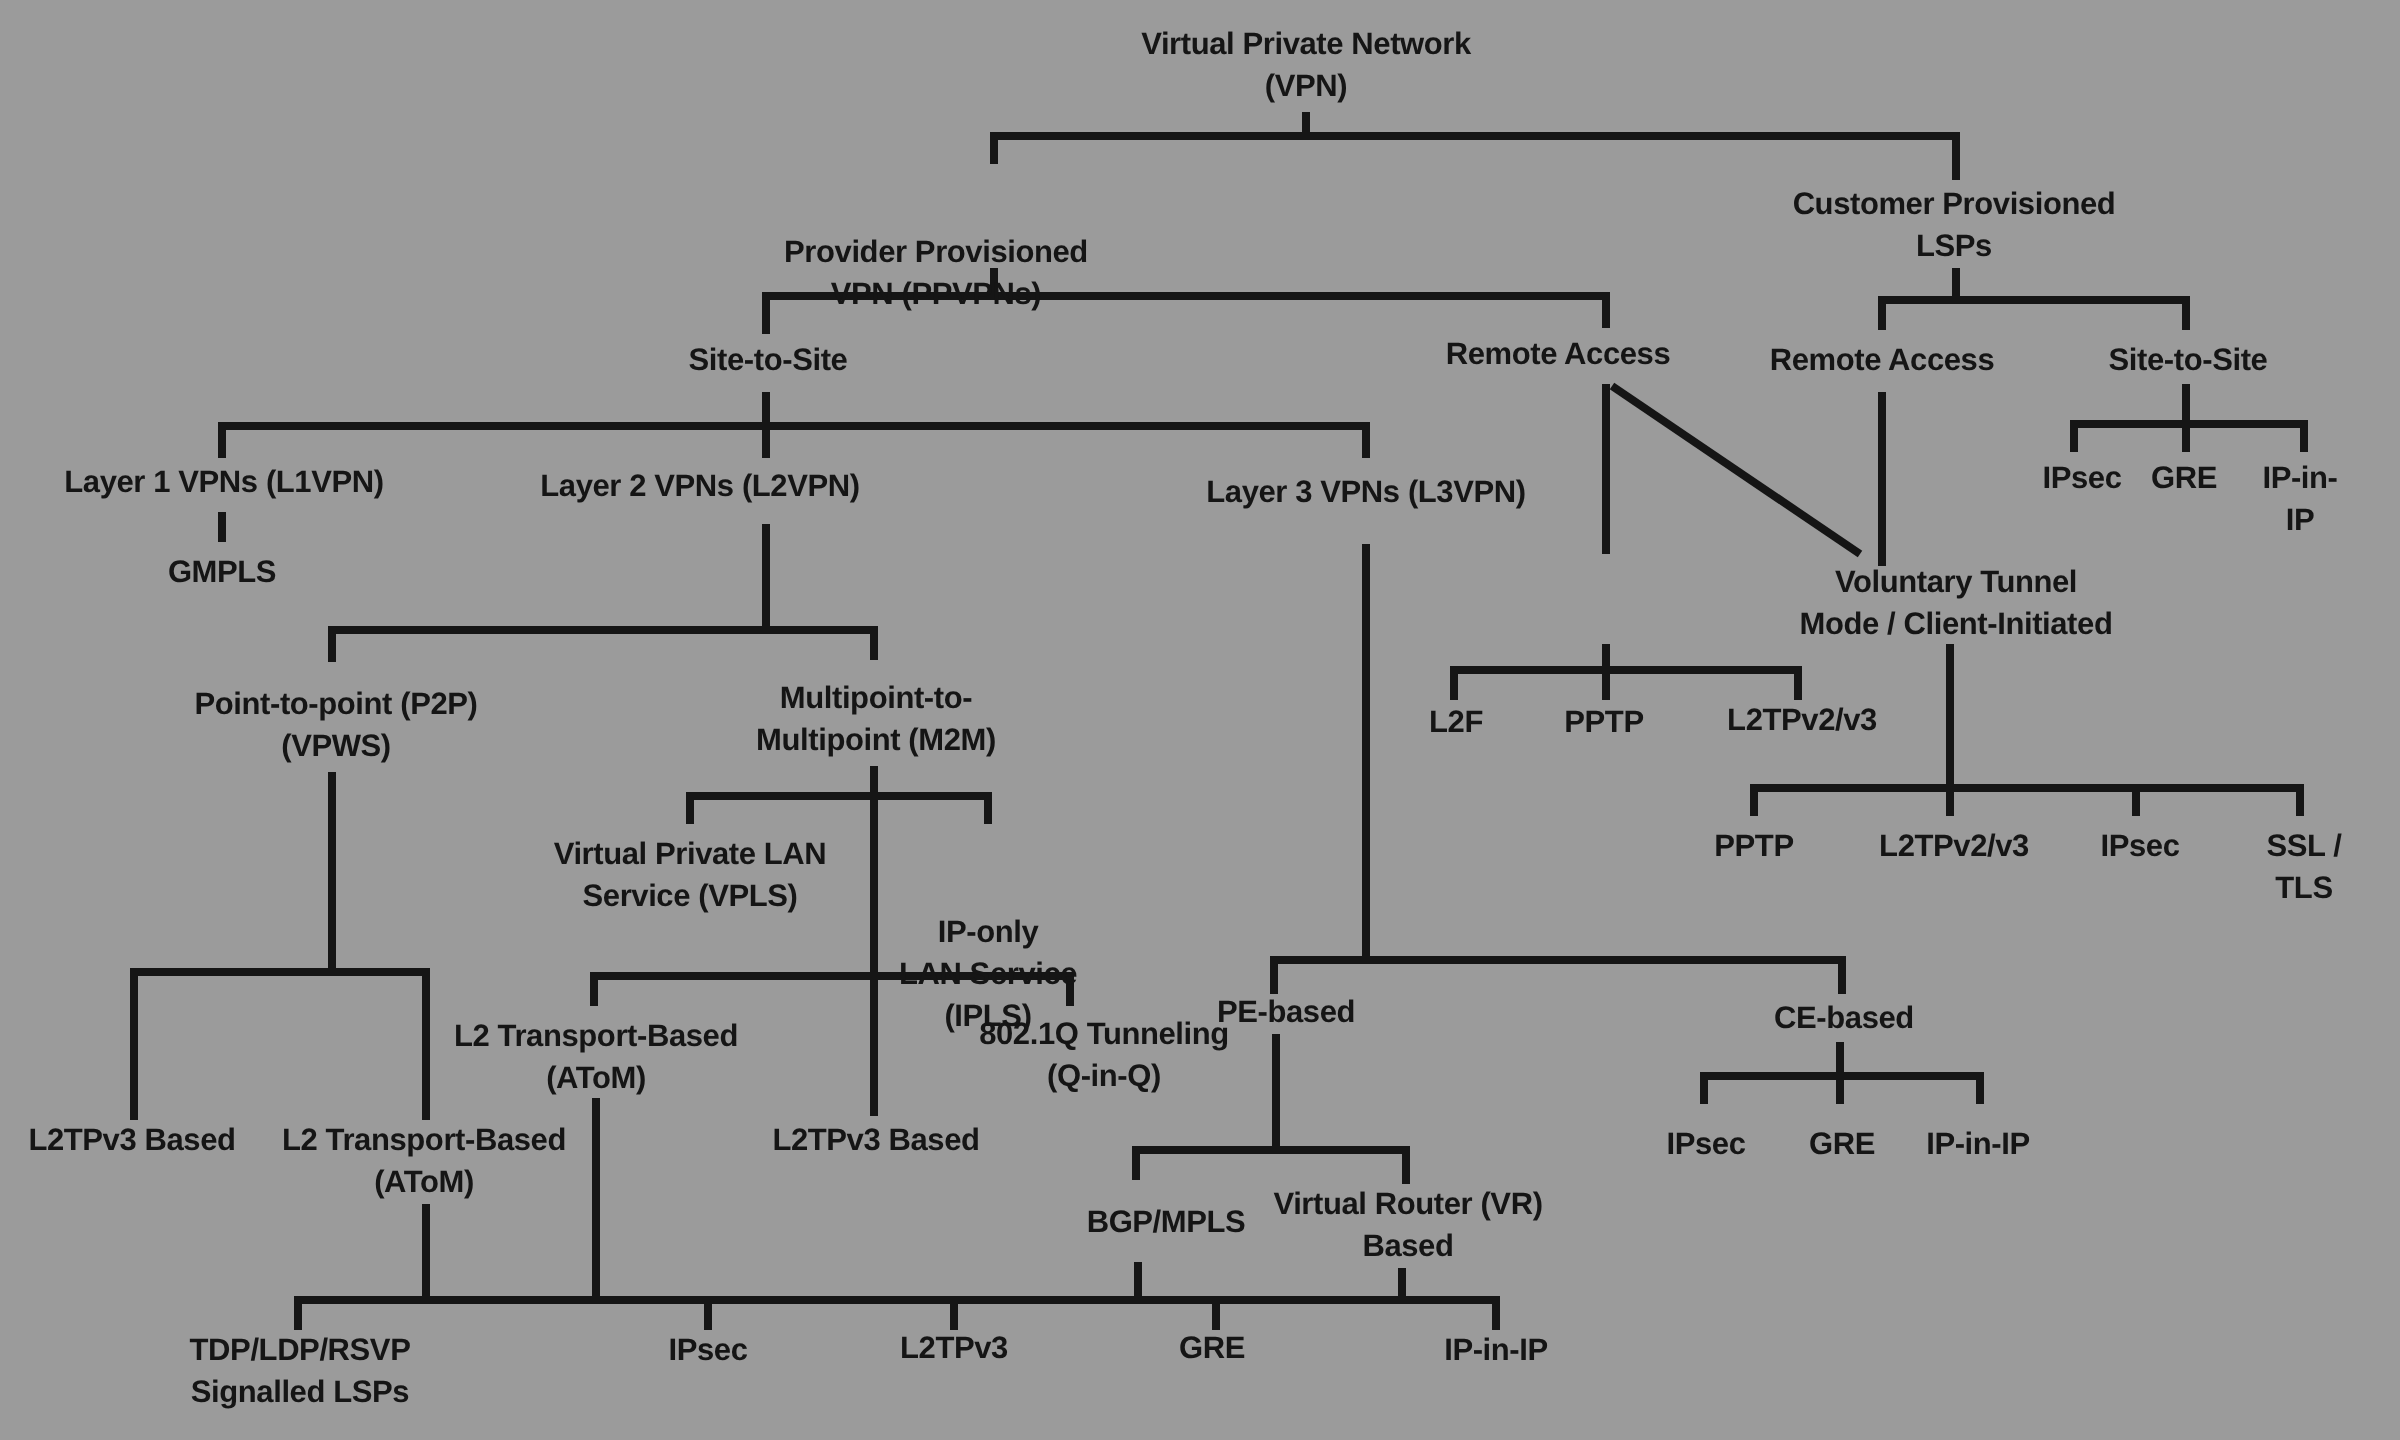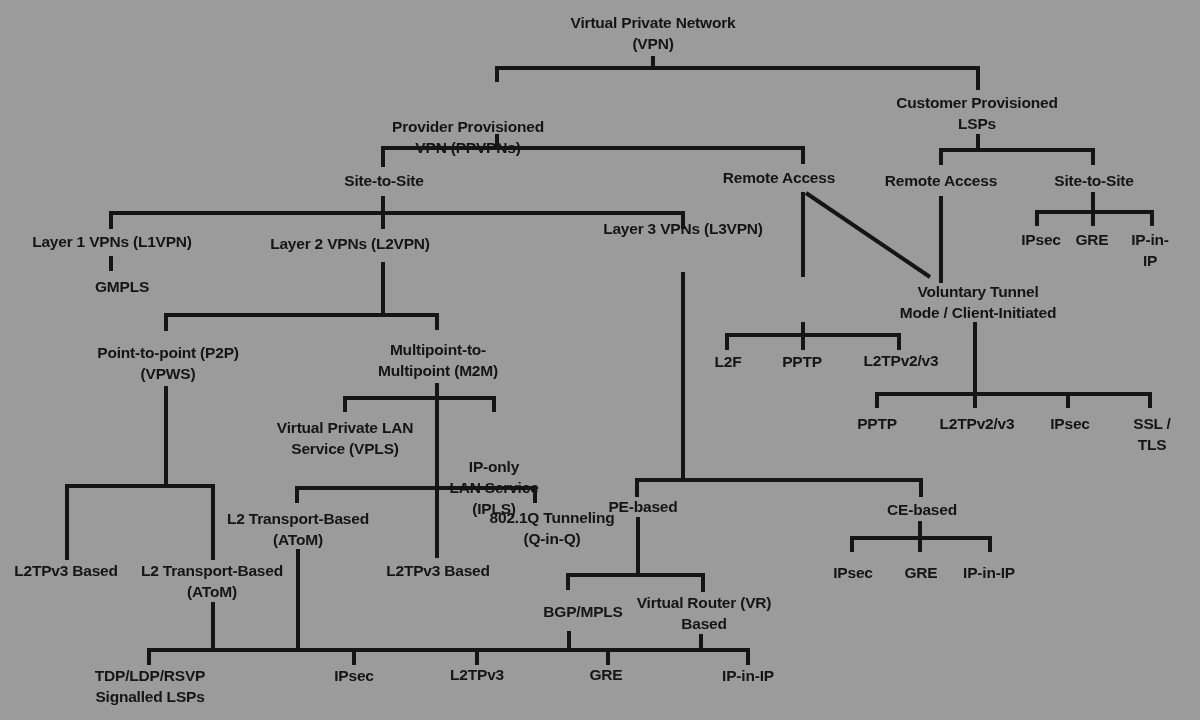--- a/index.html
+++ b/index.html
@@ -101,22 +101,22 @@
 LSPs</div>
       <div class="node" style="left: 384px; top: 170px;">Site-to-Site</div>
       <div class="node" style="left: 779px; top: 167px;">Remote Access</div>
       <div class="node" style="left: 941px; top: 170px;">Remote Access</div>
       <div class="node" style="left: 1094px; top: 170px;">Site-to-Site</div>
       <div class="node" style="left: 1041px; top: 229px;">IPsec</div>
       <div class="node" style="left: 1092px; top: 229px;">GRE</div>
       <div class="node" style="left: 1150px; top: 229px;">IP-in-IP</div>
       <div class="node" style="left: 112px; top: 231px;">Layer 1 VPNs (L1VPN)</div>
       <div class="node" style="left: 350px; top: 233px;">Layer 2 VPNs (L2VPN)</div>
-      <div class="node" style="left: 683px; top: 218px;">Layer 3 VPNs (L3VPN)</div>
-      <div class="node" style="left: 122px; top: 276px;">GMPLS</div>
+      <div class="node" style="left: 683px; top: 236px;">Layer 3 VPNs (L3VPN)</div>
+      <div class="node" style="left: 111px; top: 276px;">GMPLS</div>
       <div class="node" style="left: 978px; top: 281px;">Voluntary Tunnel
 Mode / Client-Initiated</div>
       <div class="node" style="left: 728px; top: 351px;">L2F</div>
       <div class="node" style="left: 802px; top: 351px;">PPTP</div>
       <div class="node" style="left: 901px; top: 350px;">L2TPv2/v3</div>
       <div class="node" style="left: 877px; top: 413px;">PPTP</div>
       <div class="node" style="left: 977px; top: 413px;">L2TPv2/v3</div>
       <div class="node" style="left: 1070px; top: 413px;">IPsec</div>
       <div class="node" style="left: 1152px; top: 413px;">SSL / TLS</div>
       <div class="node" style="left: 168px; top: 342px;">Point-to-point (P2P)

